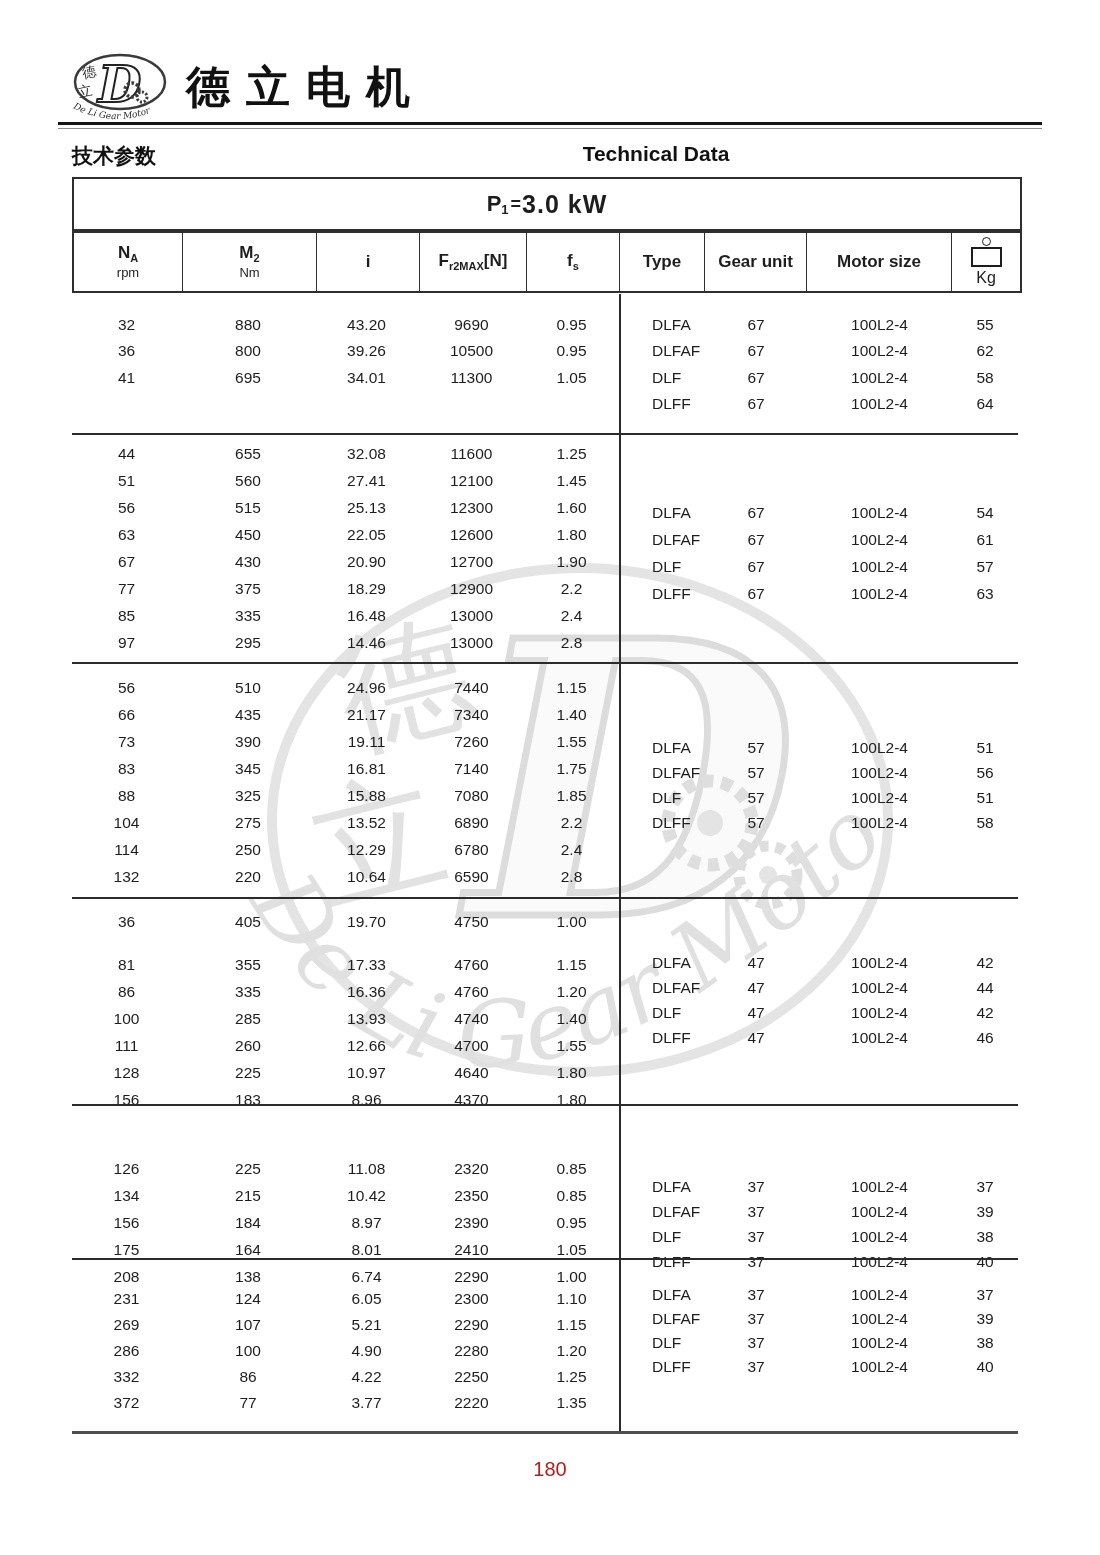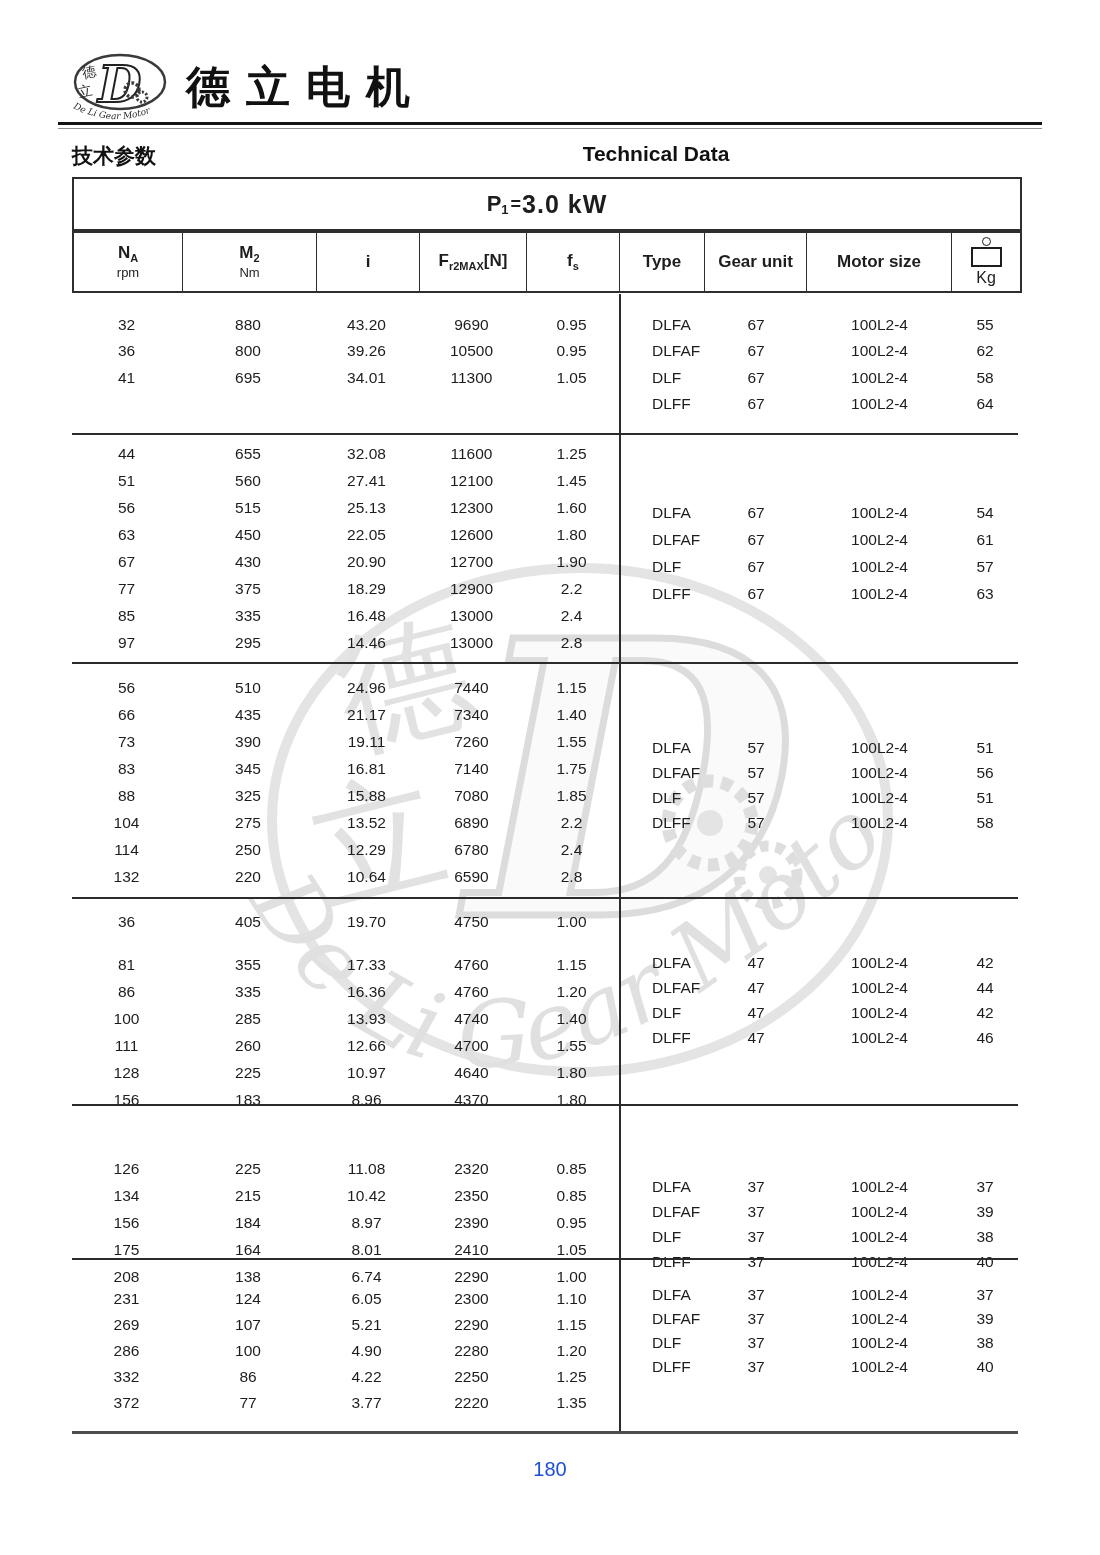--- a/index.html
+++ b/index.html
@@ -47,21 +47,21 @@
   .block{position:absolute;left:72px;width:946px;}
   .lrows{position:absolute;left:0;width:547px;}
   .rrows{position:absolute;left:548px;width:398px;}
   .lrow{display:grid;grid-template-columns:109px 134px 103px 107px 93px;}
   .rrow{display:grid;grid-template-columns:85px 102px 145px 66px;}
   .lrow > div{text-align:center;font-size:15.5px;}
   .rrow > div{text-align:center;font-size:15.5px;}
   .rrow > div:first-child{text-align:left;padding-left:32px;}
 
   
-  #page-number{left:0;top:1458px;width:1100px;text-align:center;font-size:20px;color:#1d4ed8;}
+  #page-number{left:0;top:1458px;width:1100px;text-align:center;font-size:20px;color:#b91c1c;}
 
   
   #watermark{left:220px;top:545px;width:700px;height:580px;z-index:0;pointer-events:none;}
   .block,.sep,#vline,#bottom-line,#header-table,#power-box{z-index:1;}
 </style>
 </head>
 <body>
 
 <div id="page">
 

